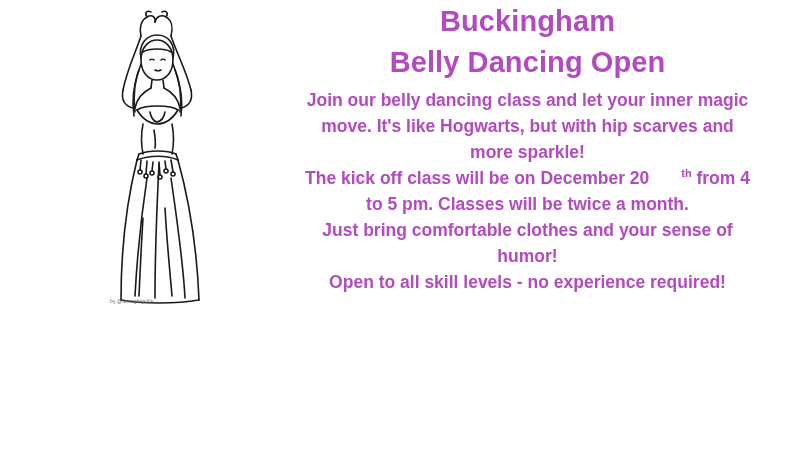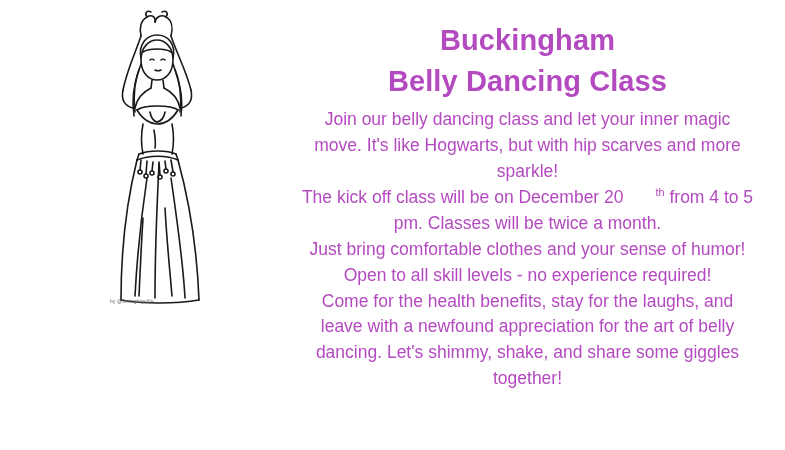--- a/index.html
+++ b/index.html
@@ -37,21 +37,21 @@
     position: absolute;
     left: 110px;
     top: 298px;
     font-size: 5px;
     color: #6b6b6b;
     font-family: "Liberation Sans", sans-serif;
     letter-spacing: 0.2px;
   }
   .content {
     flex: 1 1 auto;
-    padding: 21px 30px 0 0;
+    padding: 2px 30px 0 0;
     text-align: center;
     color: #b648c8;
   }
   .title-line {
     font-weight: bold;
     font-size: 29px;
     line-height: 1.35;
     color: #b44ac0;
     letter-spacing: 0.1px;
   }
@@ -59,20 +59,21 @@
     margin-bottom: 2px;
   }
   .body-text {
     margin-top: 6px;
     font-size: 17.5px;
     line-height: 1.48;
     color: #b44ac0;
   }
   .body-text p {
     margin: 0;
+    font-weight: bold;
   }
   sup {
     font-size: 0.62em;
     vertical-align: super;
     line-height: 0;
     margin-left: 32px;
   }
 </style>
 </head>
 <body>
@@ -147,24 +148,23 @@
         <path d="M116 170 C122 212 128 252 130 290"></path>
         <path d="M110 200 C112 236 115 264 117 288"></path>
         <path d="M88 210 C86 242 85 266 84 288"></path>
       </g>
     </svg>
     <div class="illo-credit">by @lovingbigville</div>
   </div>
 
   <div class="content">
     <div class="title-line first">Buckingham</div>
-    <div class="title-line">Belly Dancing Class</div>
+    <div class="title-line">Belly Dancing Open</div>
 
     <div class="body-text">
       <p>Join our belly dancing class and let your inner magic move. It's like Hogwarts, but with hip scarves and more sparkle!</p>
       <p><span>The kick off class will be on December 20</span><sup>th</sup><span> from 4 to 5 pm. Classes will be twice a month.</span></p>
       <p>Just bring comfortable clothes and your sense of humor!</p>
       <p>Open to all skill levels - no experience required!</p>
-      <p>Come for the health benefits, stay for the laughs, and leave with a newfound appreciation for the art of belly dancing. Let's shimmy, shake, and share some giggles together!</p>
     </div>
   </div>
 
 </div>
 
 </body></html>

